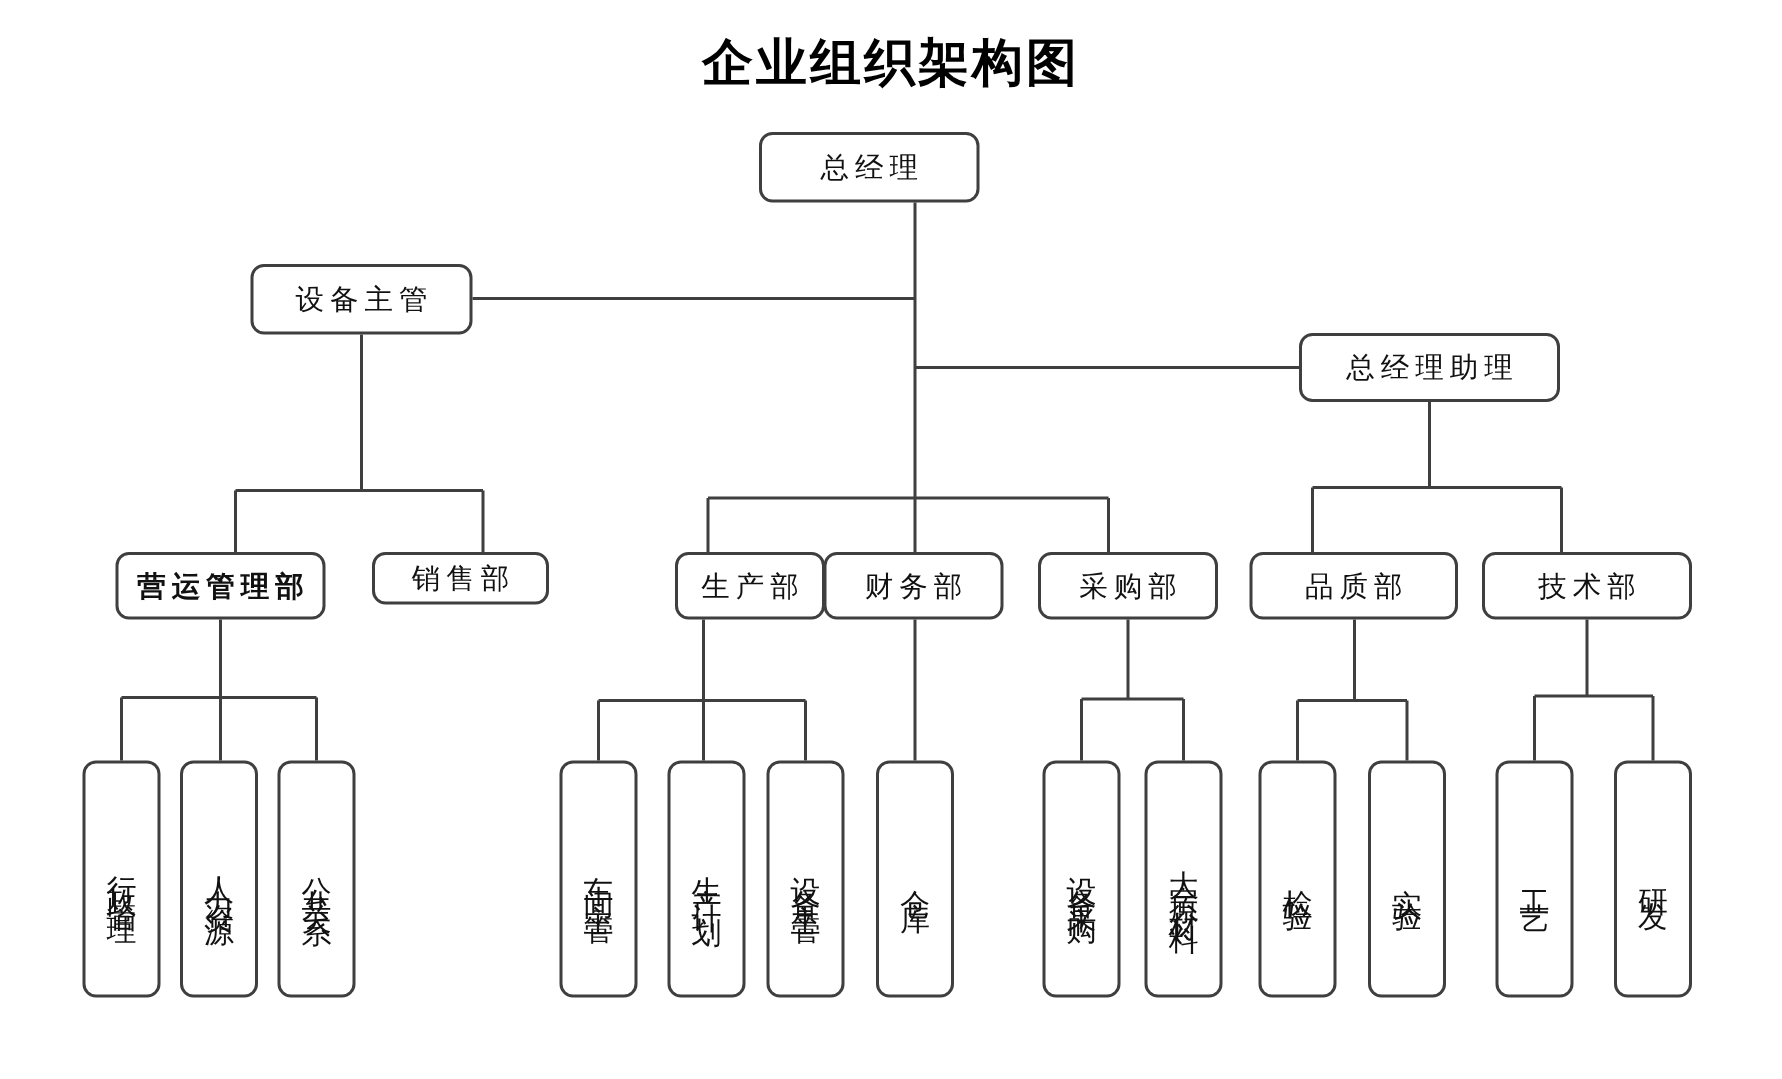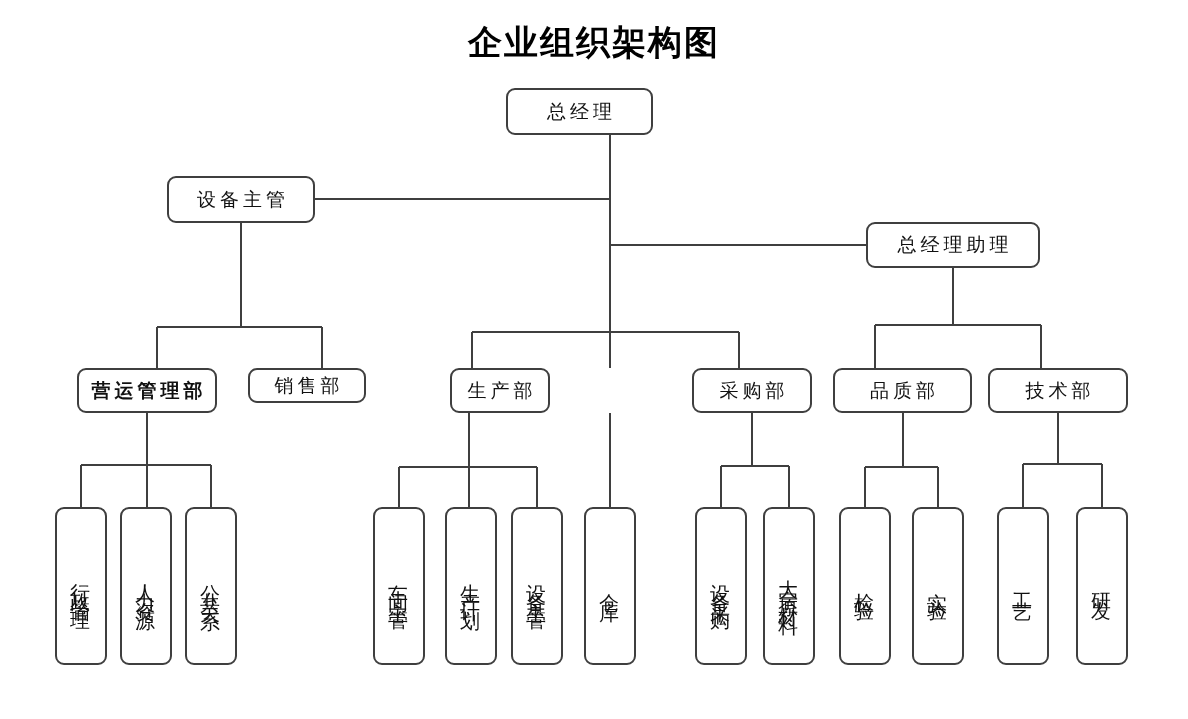--- a/index.html
+++ b/index.html
@@ -118,20 +118,23 @@
 
   <div class="node" id="n-operations">
     <span class="lbl">营运管理部</span>
   </div>
   <div class="node" id="n-sales">
     <span class="lbl">销售部</span>
   </div>
   <div class="node" id="n-production">
     <span class="lbl">生产部</span>
   </div>
+  <div class="node" id="n-finance">
+    <span class="lbl">财务部</span>
+  </div>
   <div class="node" id="n-purchasing">
     <span class="lbl">采购部</span>
   </div>
   <div class="node" id="n-quality">
     <span class="lbl">品质部</span>
   </div>
   <div class="node" id="n-tech">
     <span class="lbl">技术部</span>
   </div>
 

